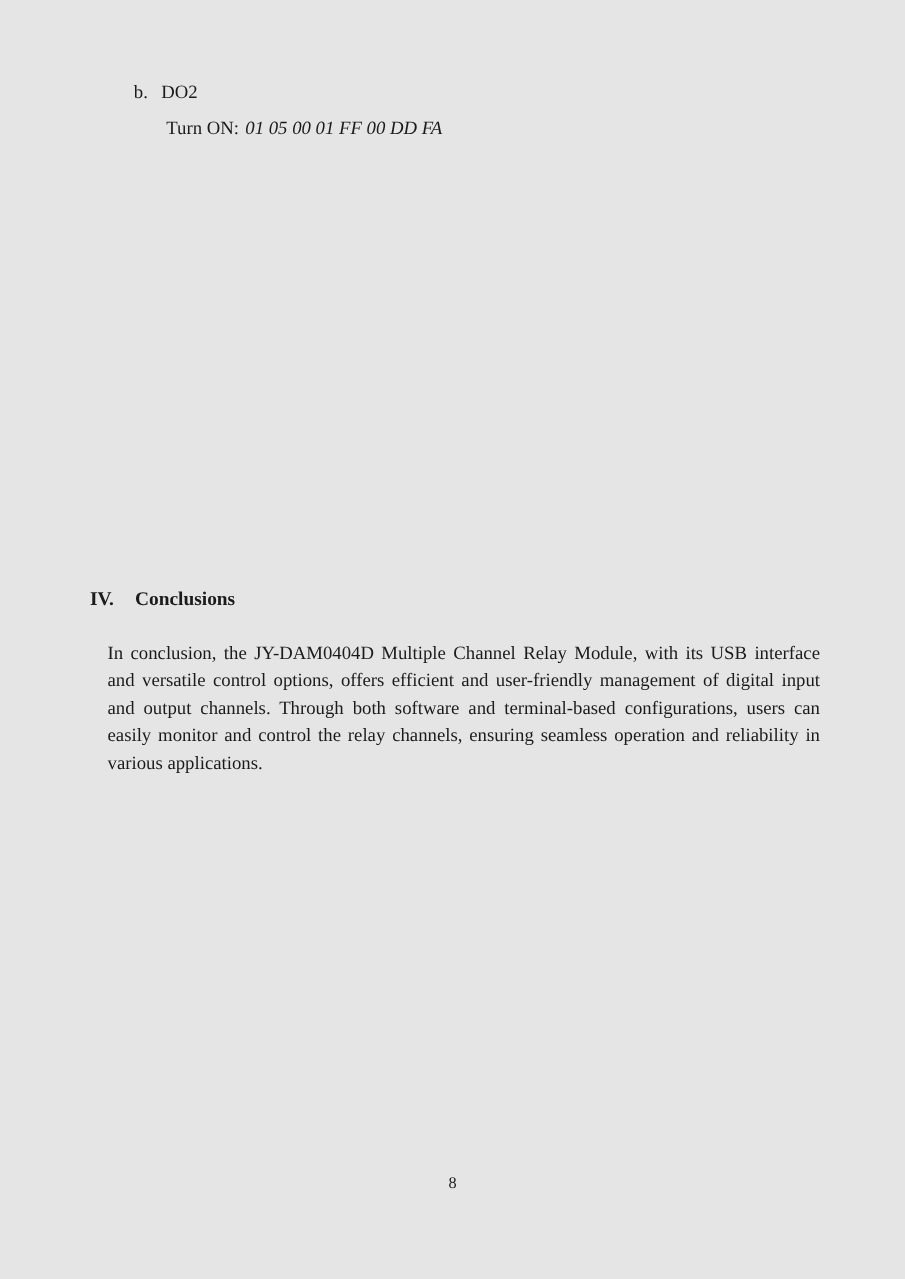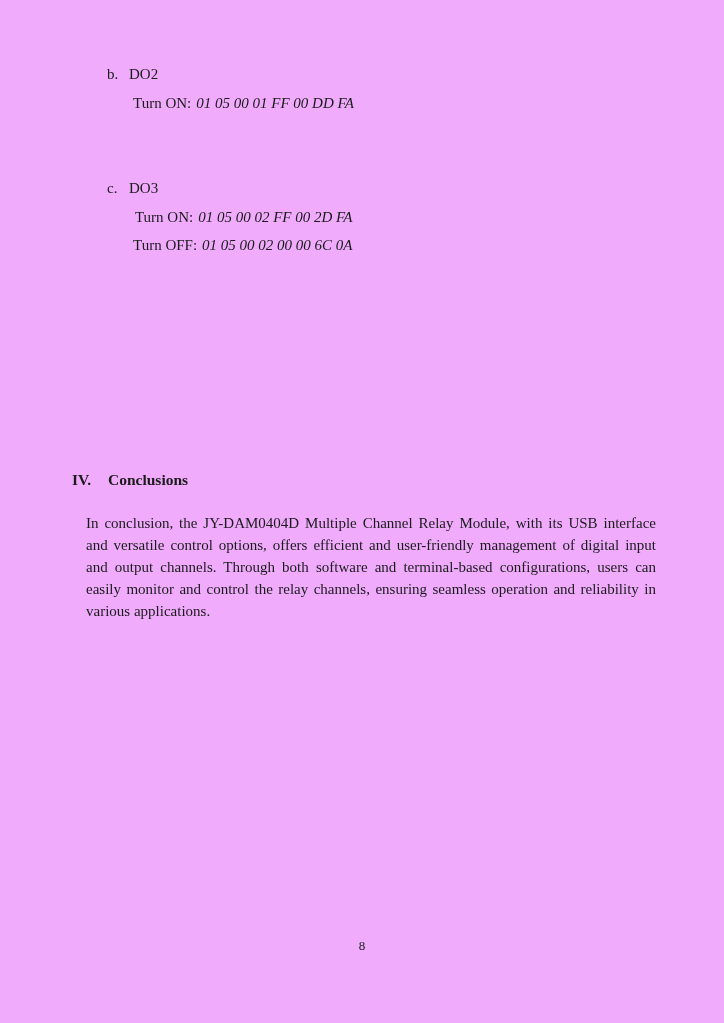--- a/index.html
+++ b/index.html
@@ -4,38 +4,37 @@
 <style>
   html, body {
     margin: 0;
     padding: 0;
     background: #ffffff;
   }
   .page {
     position: relative;
     width: 724px;
     height: 1023px;
-    background: #f0abfc;
+    background: #e5e5e5;
     font-family: "Liberation Serif", serif;
     color: #1b1b1b;
     overflow: hidden;
   }
   .do-section {
     position: absolute;
     left: 107px;
     font-size: 15px;
     line-height: 28.5px;
   }
   .do-section .item-line .letter {
     display: inline-block;
     width: 22px;
   }
   .do-section .cmd-line {
     margin-left: 26px;
-    text-align: right;
   }
   .cmd-value {
     font-style: italic;
     margin-left: 5px;
   }
   .heading {
     position: absolute;
     left: 72px;
     top: 456px;
     font-size: 15.5px;
@@ -75,31 +74,20 @@
 
   <section class="do-section" id="sec-0">
     <div class="item-line">
       <span class="letter">b.</span><span class="label">DO2</span>
     </div>
     <div class="cmd-line">
       <span class="cmd-label">Turn ON:</span><span class="cmd-value">01 05 00 01 FF 00 DD FA</span>
     </div>
   </section>
 
-  <section class="do-section" id="sec-1">
-    <div class="item-line">
-      <span class="letter">c.</span><span class="label">DO3</span>
-    </div>
-    <div class="cmd-line">
-      <span class="cmd-label">Turn ON:</span><span class="cmd-value">01 05 00 02 FF 00 2D FA</span>
-    </div>
-    <div class="cmd-line">
-      <span class="cmd-label">Turn OFF:</span><span class="cmd-value">01 05 00 02 00 00 6C 0A</span>
-    </div>
-  </section>
 
   <section class="do-section" id="sec-2">
   </section>
 
   <h2 class="heading">
     <span class="heading-number">IV.</span><span class="heading-title">Conclusions</span>
   </h2>
 
   <p class="body-paragraph">In conclusion, the JY-DAM0404D Multiple Channel Relay Module, with its USB interface and versatile control options, offers efficient and user-friendly management of digital input and output channels. Through both software and terminal-based configurations, users can easily monitor and control the relay channels, ensuring seamless operation and reliability in various applications.</p>
 

